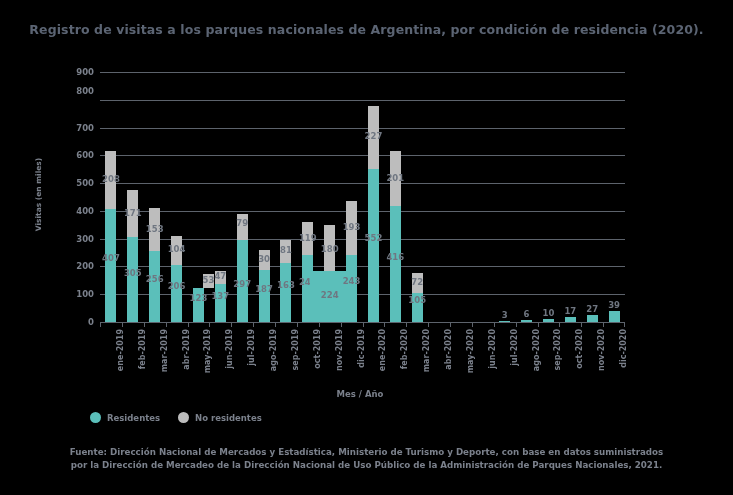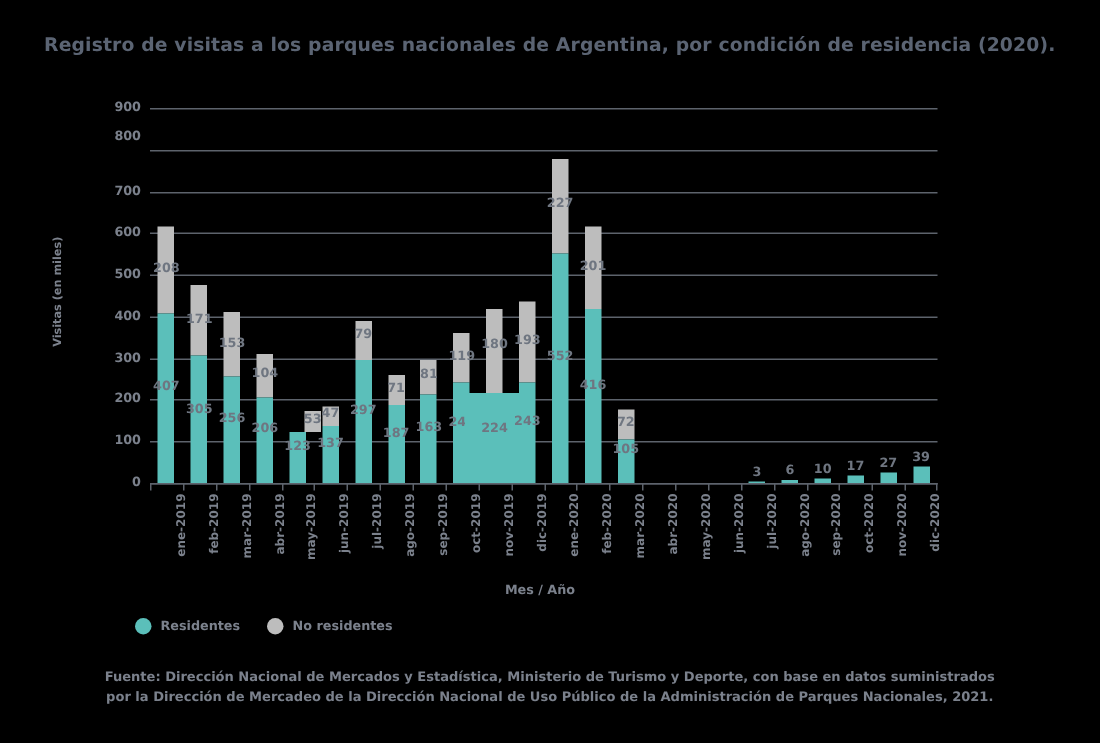--- a/index.html
+++ b/index.html
@@ -344,26 +344,26 @@
         </div>
         <div class="bar-seg seg-res" style="height: 38.0556px;">
           <span class="bar-label label-res" style="top: 13.0278px;">137</span>
         </div>
       </div>
       <div class="bar-group" title="jul-2019">
         <div class="bar-seg seg-nr" style="height: 26px;">
           <span class="bar-label label-nr" style="top: 4.97222px;">79</span>
         </div>
         <div class="bar-seg seg-res" style="height: 82.5px;">
-          <span class="bar-label label-res" style="top: 35px;">297</span>
+          <span class="bar-label label-res" style="top: 45px;">297</span>
         </div>
       </div>
       <div class="bar-group" title="ago-2019">
         <div class="bar-seg seg-nr" style="height: 19.7222px;">
-          <span class="bar-label label-nr" style="top: 3.86111px;">71</span>
+          <span class="bar-label label-nr" style="top: 3.86111px;">30</span>
         </div>
         <div class="bar-seg seg-res" style="height: 51.9444px;">
           <span class="bar-label label-res" style="top: 19.9722px;">187</span>
         </div>
       </div>
       <div class="bar-group" title="sep-2019">
         <div class="bar-seg seg-nr" style="height: 22.5px;">
           <span class="bar-label label-nr" style="top: 5.25px;">81</span>
         </div>
         <div class="bar-seg seg-res" style="height: 59.4444px;">
@@ -372,24 +372,24 @@
       </div>
       <div class="bar-group" title="oct-2019">
         <div class="bar-seg seg-nr" style="height: 33.0556px;">
           <span class="bar-label label-nr" style="top: 10.5278px;">119</span>
         </div>
         <div class="bar-seg seg-res" style="height: 66.6667px;">
           <span class="bar-label label-res" style="top: 27.3333px;">240</span>
         </div>
       </div>
       <div class="bar-group" title="nov-2019">
-        <div class="bar-seg seg-nr" style="height: 56px;">
+        <div class="bar-seg seg-nr" style="height: 46px;">
           <span class="bar-label label-nr" style="top: 19px;">180</span>
         </div>
-        <div class="bar-seg seg-res" style="height: 60px; padding-left: 28px;">
+        <div class="bar-seg seg-res" style="height: 51px; padding-left: 28px;">
           <span class="bar-label label-res" style="top: 25.1111px;">224</span>
         </div>
       </div>
       <div class="bar-group" title="dic-2019">
         <div class="bar-seg seg-nr" style="height: 53.6111px;">
           <span class="bar-label label-nr" style="top: 20.8056px;">193</span>
         </div>
         <div class="bar-seg seg-res" style="height: 67.5px;">
           <span class="bar-label label-res" style="top: 27.75px;">243</span>
         </div>

